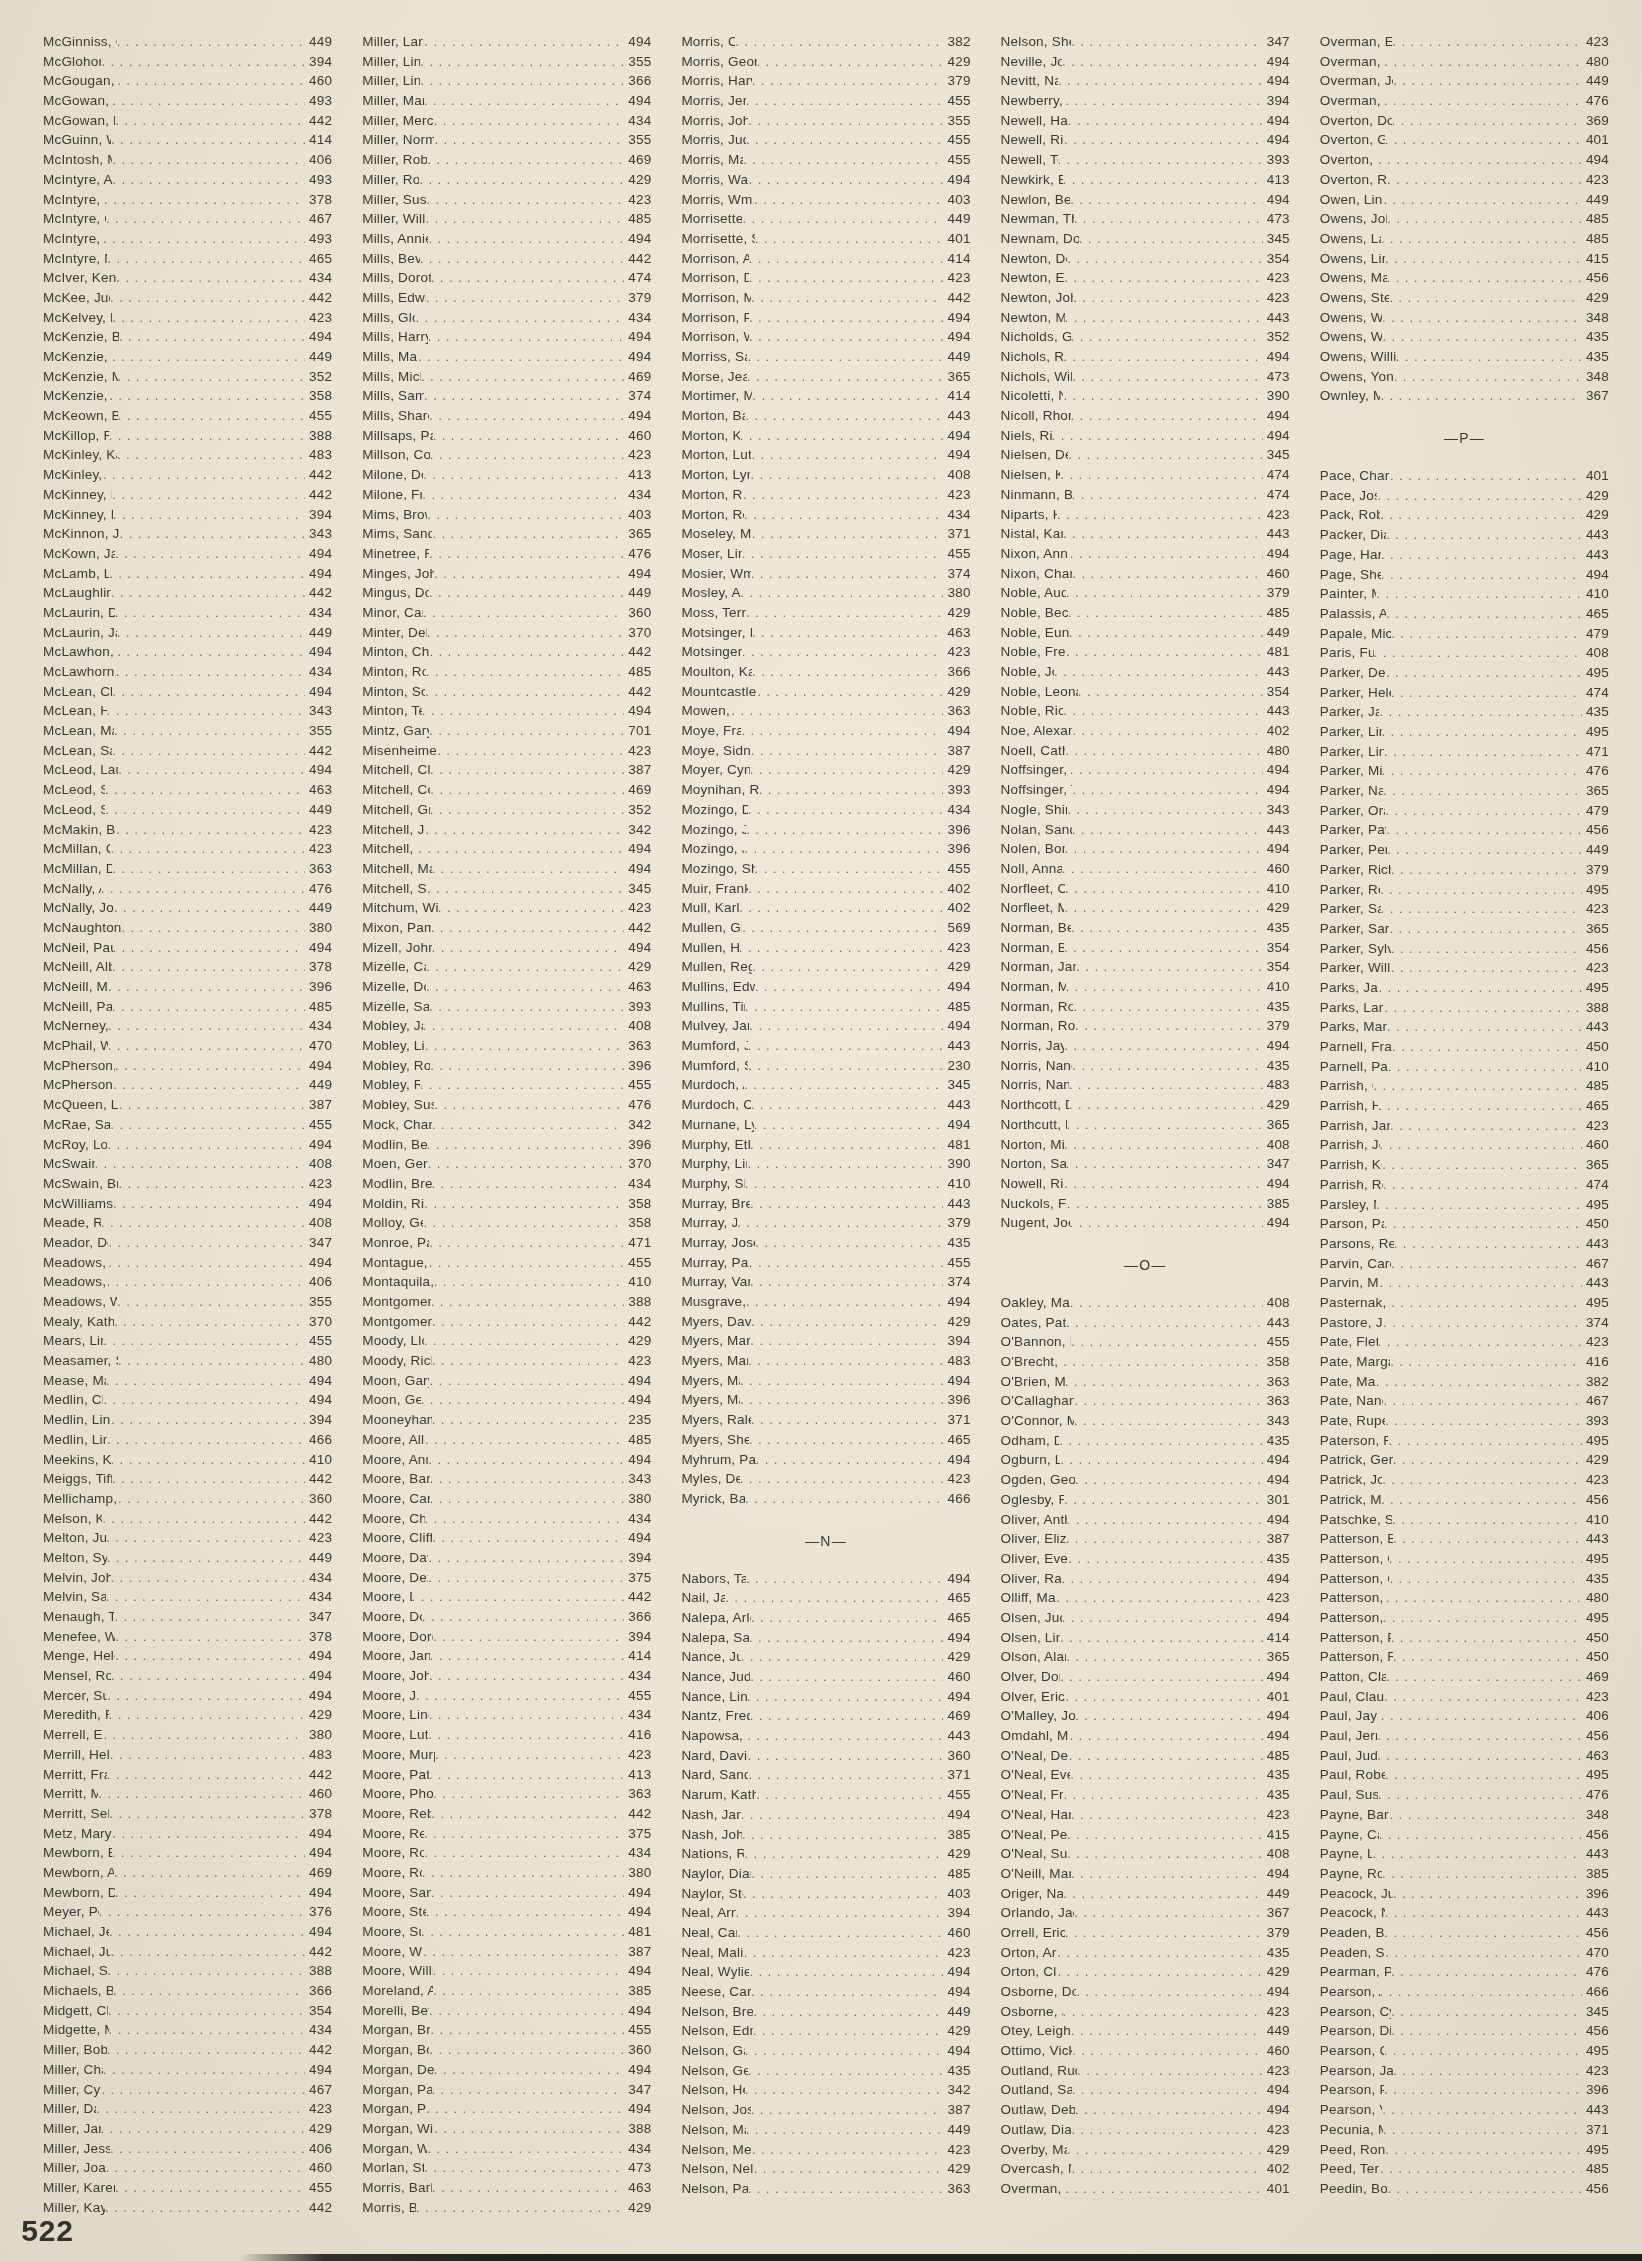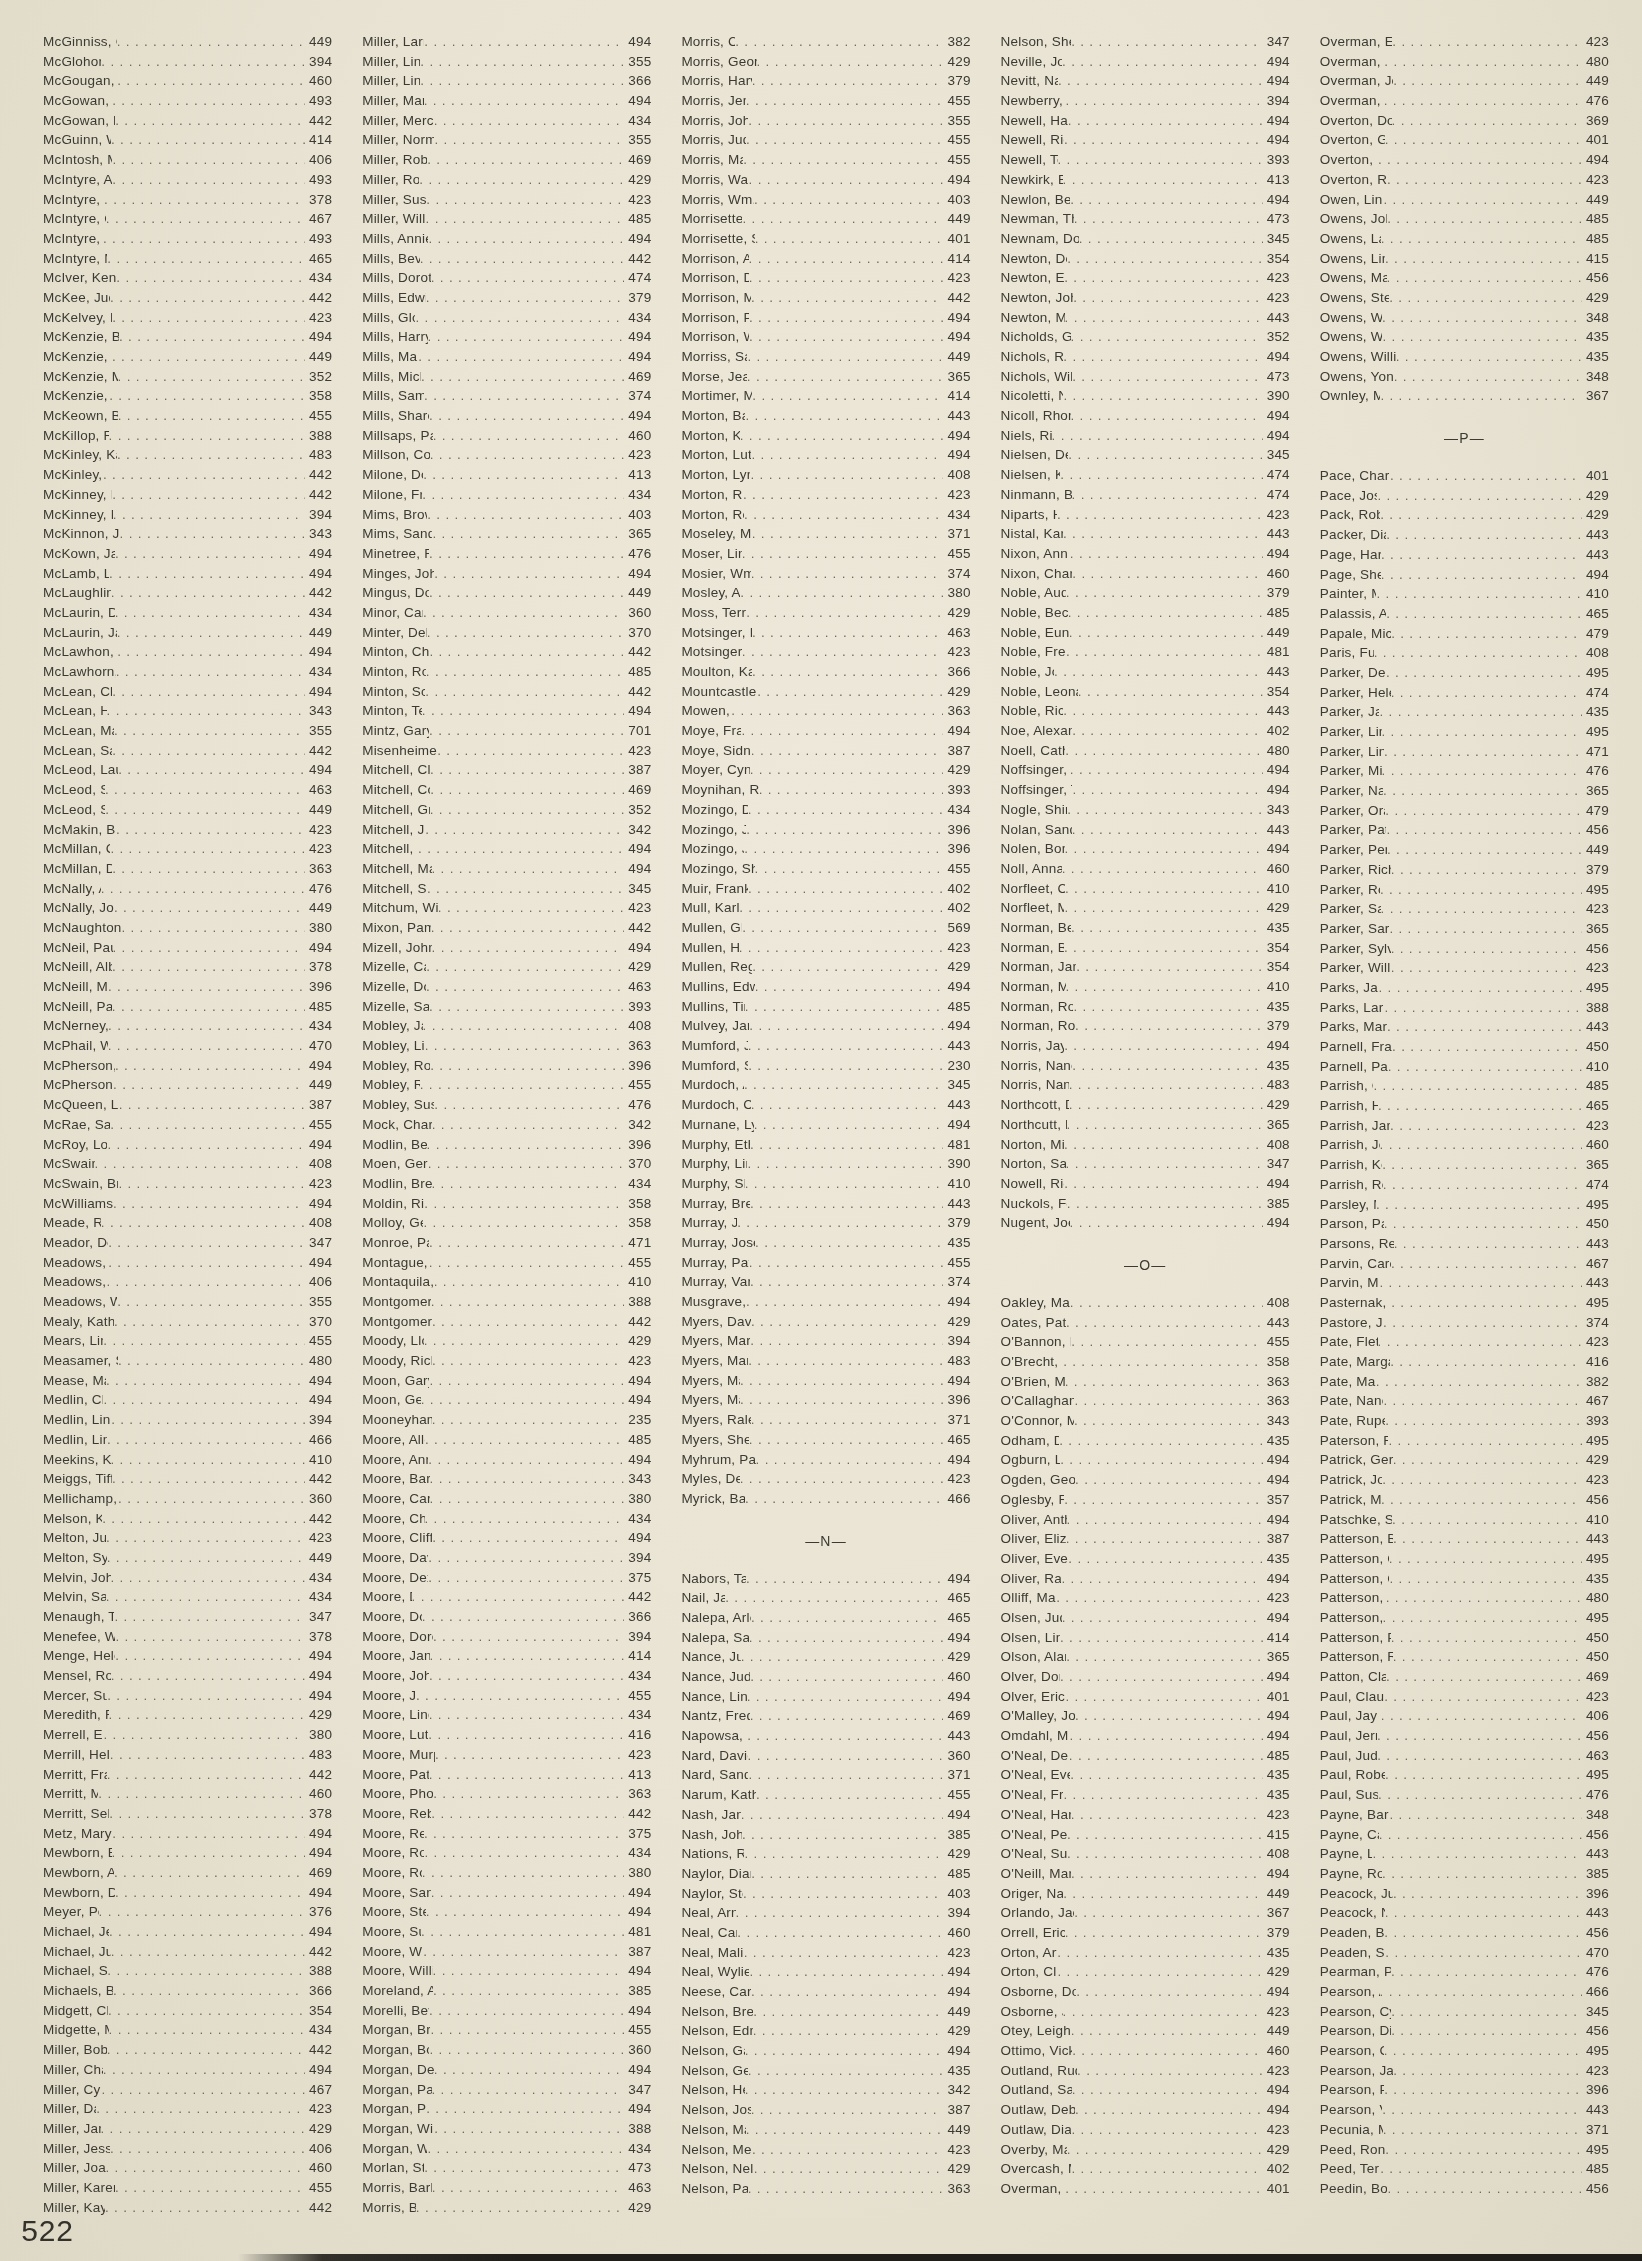--- a/index.html
+++ b/index.html
@@ -63,21 +63,21 @@
     text-align: center;
     font-size: 14px;
     letter-spacing: 1.2px;
     color: #3c3a32;
   }
   .page-number {
     position: absolute;
     left: 21.3px;
     bottom: 13px;
     font-size: 30px;
-    font-weight: normal;
+    font-weight: bold;
     letter-spacing: 0.8px;
     color: #33312a;
   }
   .edge-shadow {
     position: absolute;
     bottom: 0;
     left: 238px;
     right: 0;
     height: 7.4px;
     background: linear-gradient(to right, rgba(32,30,25,0) 0%, rgba(32,30,25,0.9) 6%, #201e19 20%);
@@ -2093,21 +2093,21 @@
           <span class="page">494</span>
         </div>
         <div class="entry">
           <span class="name">Ogden, George Dennis</span>
           <span class="dots"></span>
           <span class="page">494</span>
         </div>
         <div class="entry">
           <span class="name">Oglesby, Robert L.</span>
           <span class="dots"></span>
-          <span class="page">357</span>
+          <span class="page">301</span>
         </div>
         <div class="entry">
           <span class="name">Oliver, Anthony Leo</span>
           <span class="dots"></span>
           <span class="page">494</span>
         </div>
         <div class="entry">
           <span class="name">Oliver, Elizabeth D.</span>
           <span class="dots"></span>
           <span class="page">387</span>

